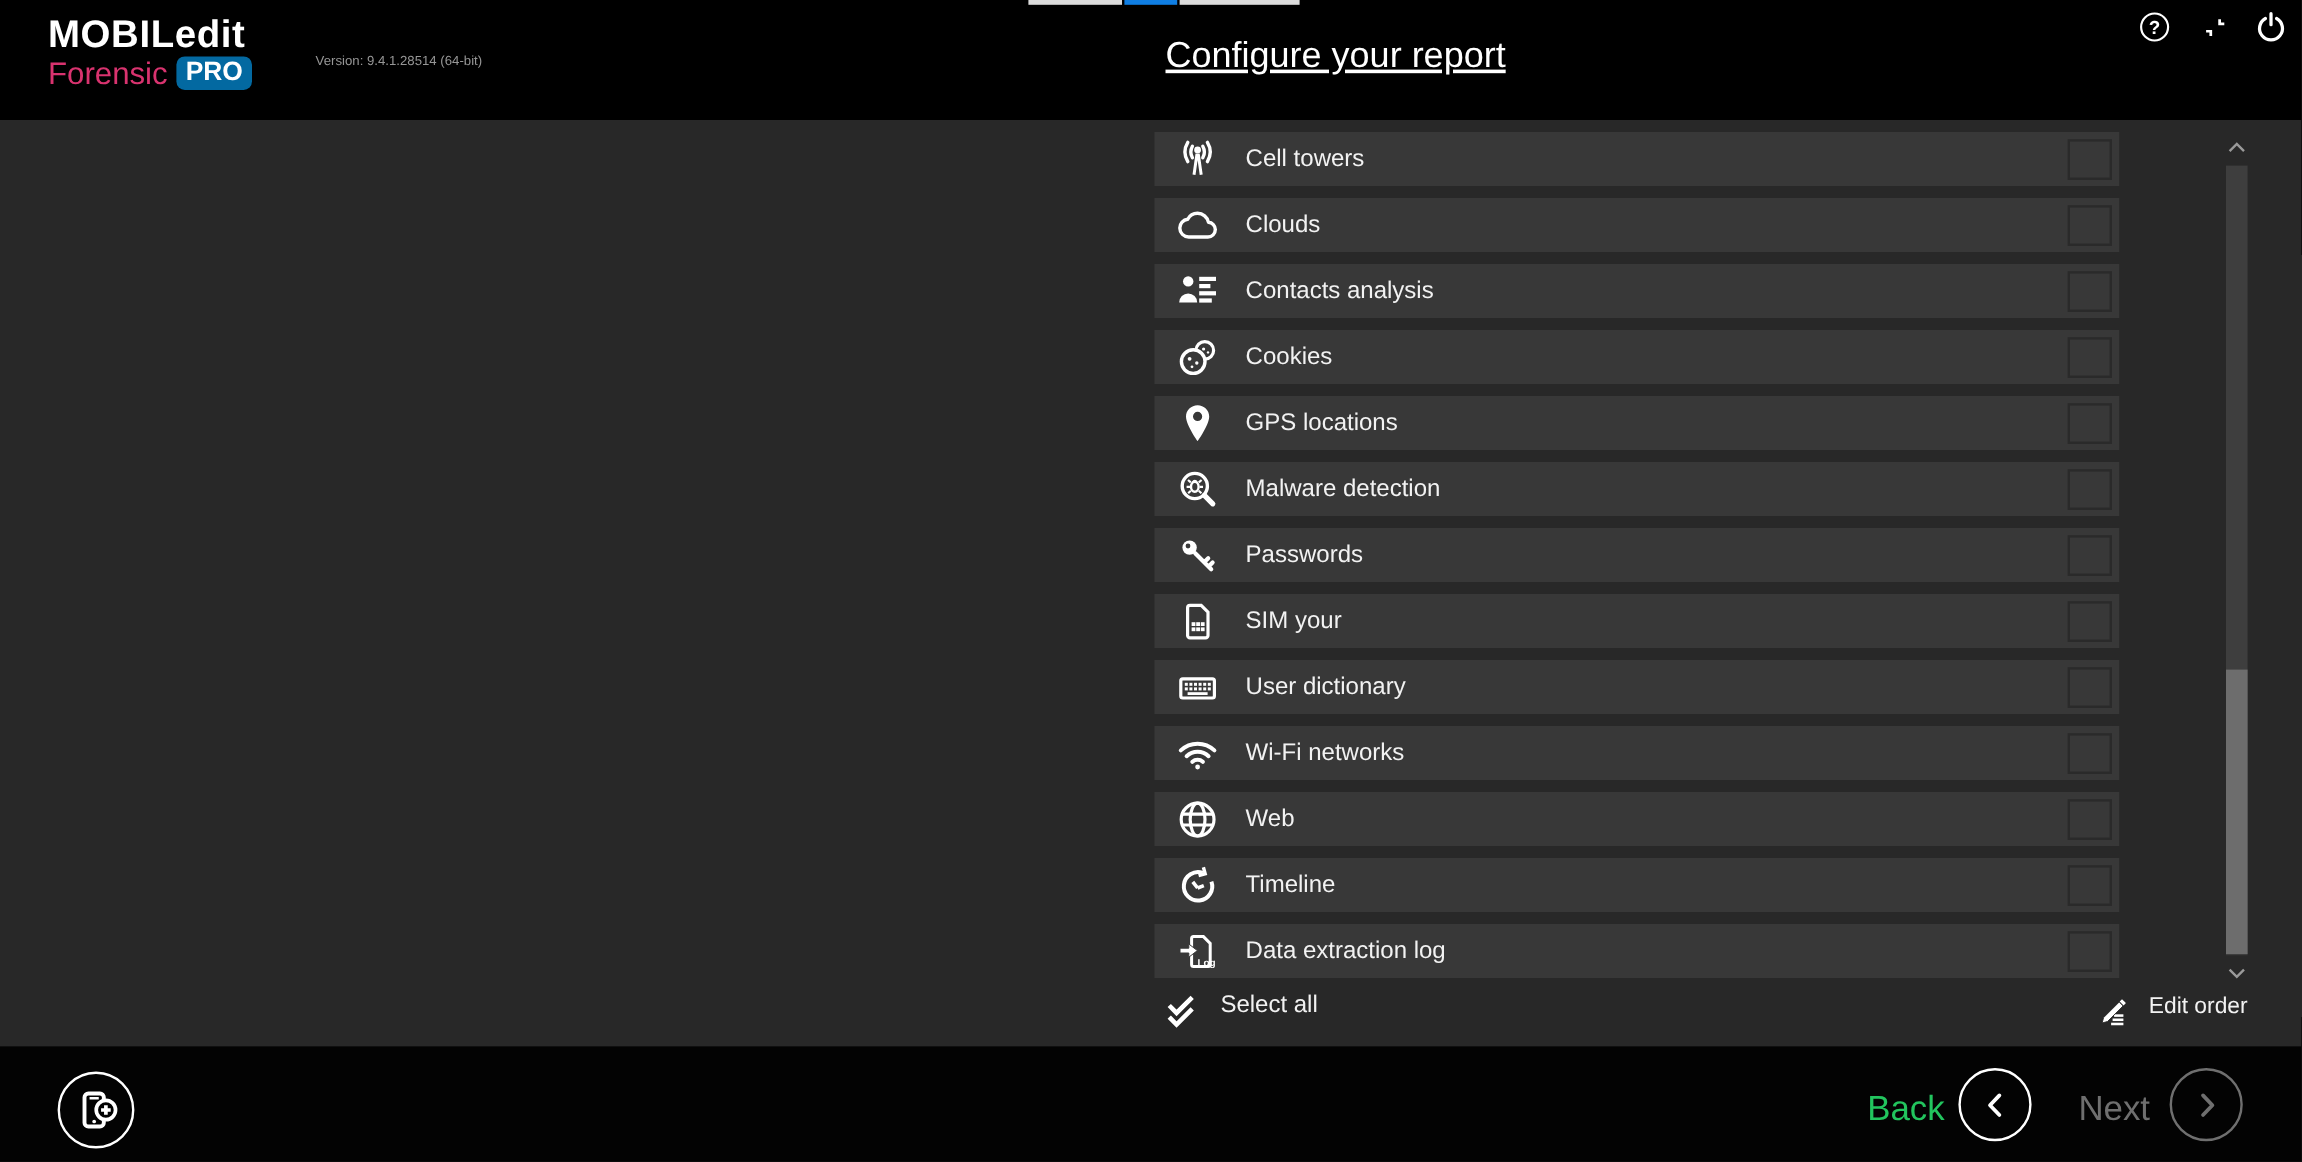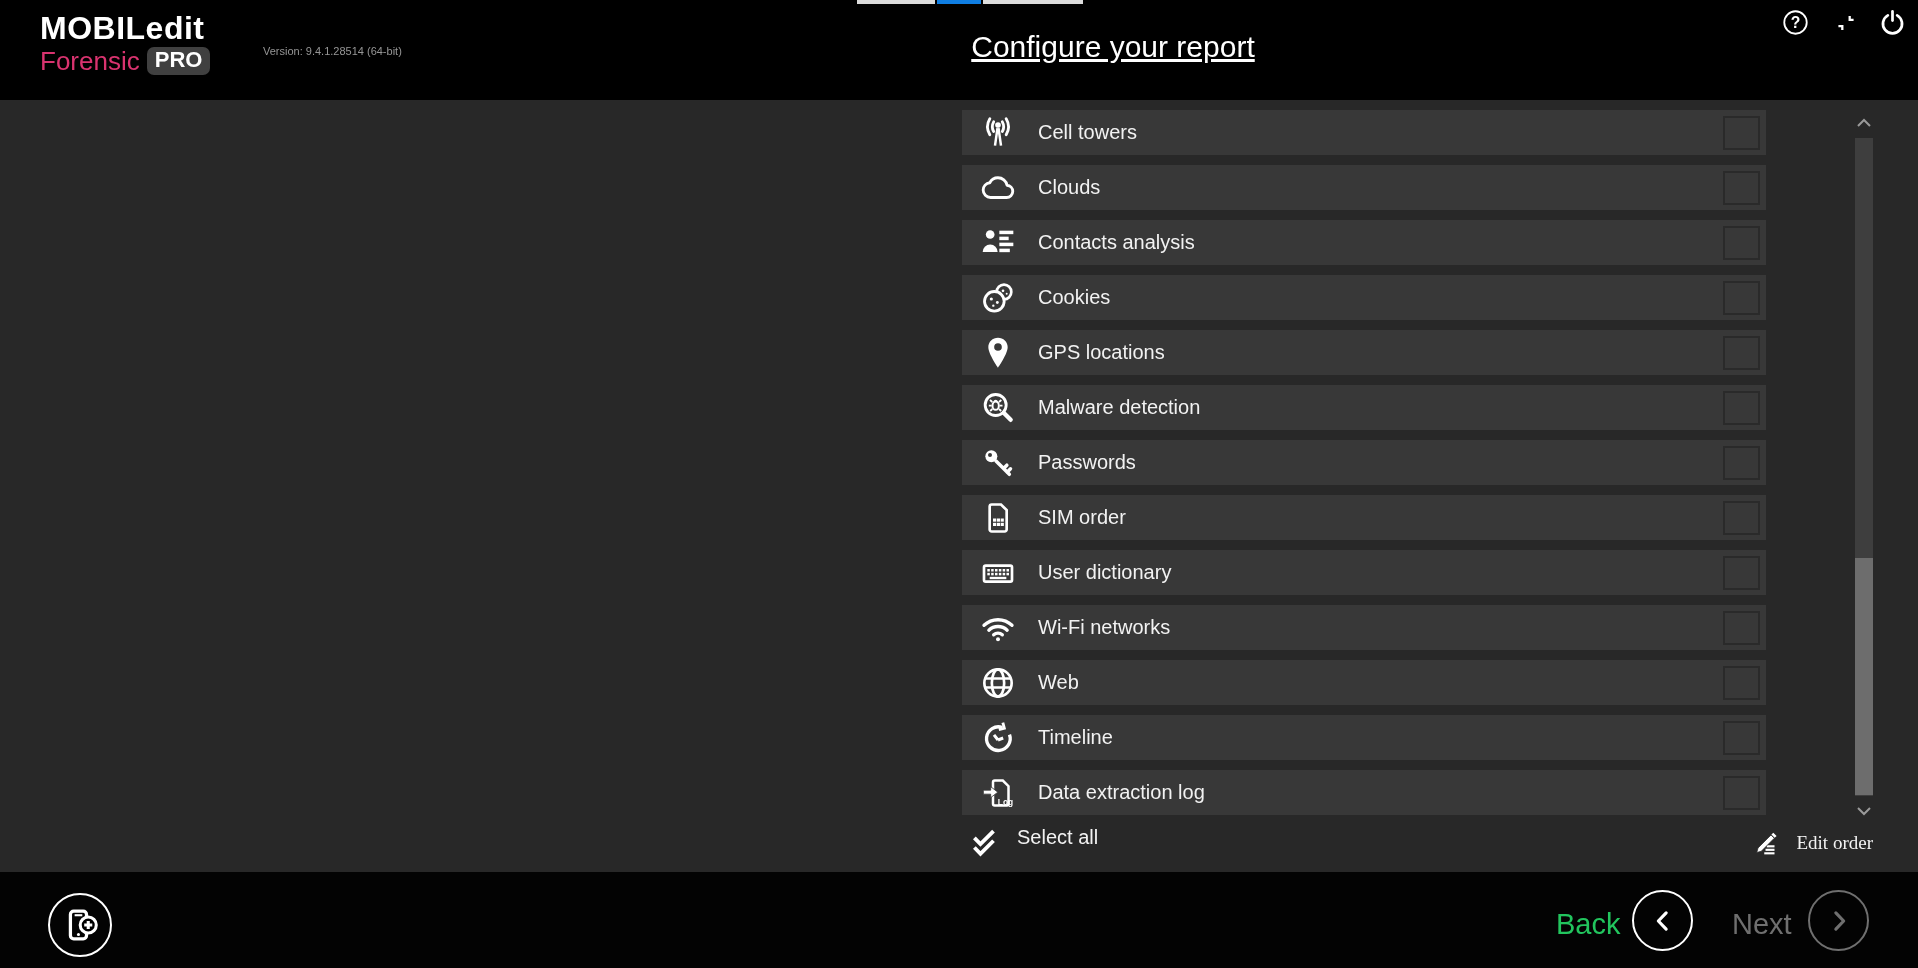--- a/index.html
+++ b/index.html
@@ -5,21 +5,21 @@
   html,body{margin:0;padding:0;background:#000;}
   #app{position:relative;width:1918px;height:968px;background:#282828;overflow:hidden;
        font-family:"Liberation Sans","DejaVu Sans",sans-serif;-webkit-font-smoothing:antialiased;}
 
   
   .header{position:absolute;top:0;left:0;width:1918px;height:100px;background:#000;}
   .logo{position:absolute;left:40px;top:10px;cursor:default;}
   .logo-title{font-size:32px;font-weight:700;color:#fff;letter-spacing:.5px;line-height:36px;}
   .logo-line2{display:flex;align-items:center;gap:7px;margin-top:1px;}
   .logo-forensic{font-size:26px;color:#d9336f;line-height:28px;}
-  .logo-badge{font-size:22px;font-weight:700;color:#fff;background:#404040;border-radius:7px;padding:0 8px 2px;}
+  .logo-badge{font-size:22px;font-weight:700;color:#fff;background:#0369a1;border-radius:7px;padding:0 8px 2px;}
   .version{position:absolute;left:263px;top:45px;font-size:11px;color:#969696;}
   .page-title{position:absolute;left:868px;top:30px;width:490px;text-align:center;
               font-size:30px;font-weight:300;color:#fff;text-decoration:underline;}
   .win-ic{position:absolute;cursor:pointer;}
   .win-ic svg{display:block;width:100%;height:100%;}
   #help-ic{left:1781px;top:8px;width:29px;height:29px;}
   #dock-ic{left:1833px;top:10px;width:26px;height:26px;}
   #power-ic{left:1877px;top:7px;width:31px;height:31px;}
 
   
@@ -39,21 +39,21 @@
   .row-label{margin-left:20px;font-size:20px;color:#f2f2f2;}
   .row-checkbox{position:absolute;right:6px;top:50%;transform:translateY(-50%);
                 width:33px;height:30px;border:2px solid #2a2a2a;background:transparent;cursor:pointer;}
 
   
   .actions-bar{position:absolute;left:962px;top:826px;width:888px;height:38px;}
   .select-all{position:absolute;left:6px;top:0;display:flex;align-items:flex-start;gap:15px;cursor:pointer;}
   .select-all .ic{width:34px;height:34px;}
   .select-all .ic svg{width:34px;height:34px;display:block;}
   .sel-label{font-size:20px;color:#f2f2f2;}
-  .edit-order{position:absolute;right:-23px;top:2px;display:flex;align-items:center;gap:15px;cursor:pointer;font-family:Liberation Serif, serif;}
+  .edit-order{position:absolute;right:-23px;top:2px;display:flex;gap:15px;cursor:pointer;}
   .edit-order .ic{width:30px;height:30px;}
   .edit-order .ic svg{width:30px;height:30px;display:block;}
   .edit-label{font-size:19px;color:#f2f2f2;}
 
   
   .scrollbar{position:absolute;left:1855px;top:114px;width:18px;height:706px;}
   .scroll-btn{position:absolute;left:0;width:18px;height:18px;cursor:pointer;}
   .scroll-btn svg{display:block;width:18px;height:18px;}
   .scroll-up{top:0;}
   .scroll-down{bottom:0;}
@@ -208,21 +208,21 @@
             <g fill="#fff">
               <rect x="9" y="12.3" width="1.9" height="1.9"></rect>
               <rect x="11.3" y="12.3" width="1.9" height="1.9"></rect>
               <rect x="13.6" y="12.3" width="1.9" height="1.9"></rect>
               <rect x="9" y="14.9" width="1.9" height="1.9"></rect>
               <rect x="11.3" y="14.9" width="1.9" height="1.9"></rect>
               <rect x="13.6" y="14.9" width="1.9" height="1.9"></rect>
             </g>
           </svg>
         </span>
-      <span class="row-label">SIM order</span>
+      <span class="row-label">SIM your</span>
       <span class="row-checkbox"></span>
     </div>
       <div class="row">
       <span class="row-icon">
           <svg viewBox="0 0 24 24">
             <rect x="3.6" y="7.6" width="16.8" height="9.6" rx="1" stroke="#fff" stroke-width="1.6" fill="none"></rect>
             <g fill="#fff">
               <rect x="5.6" y="9.6" width="1.5" height="1.5"></rect>
               <rect x="7.9" y="9.6" width="1.5" height="1.5"></rect>
               <rect x="10.2" y="9.6" width="1.5" height="1.5"></rect>

